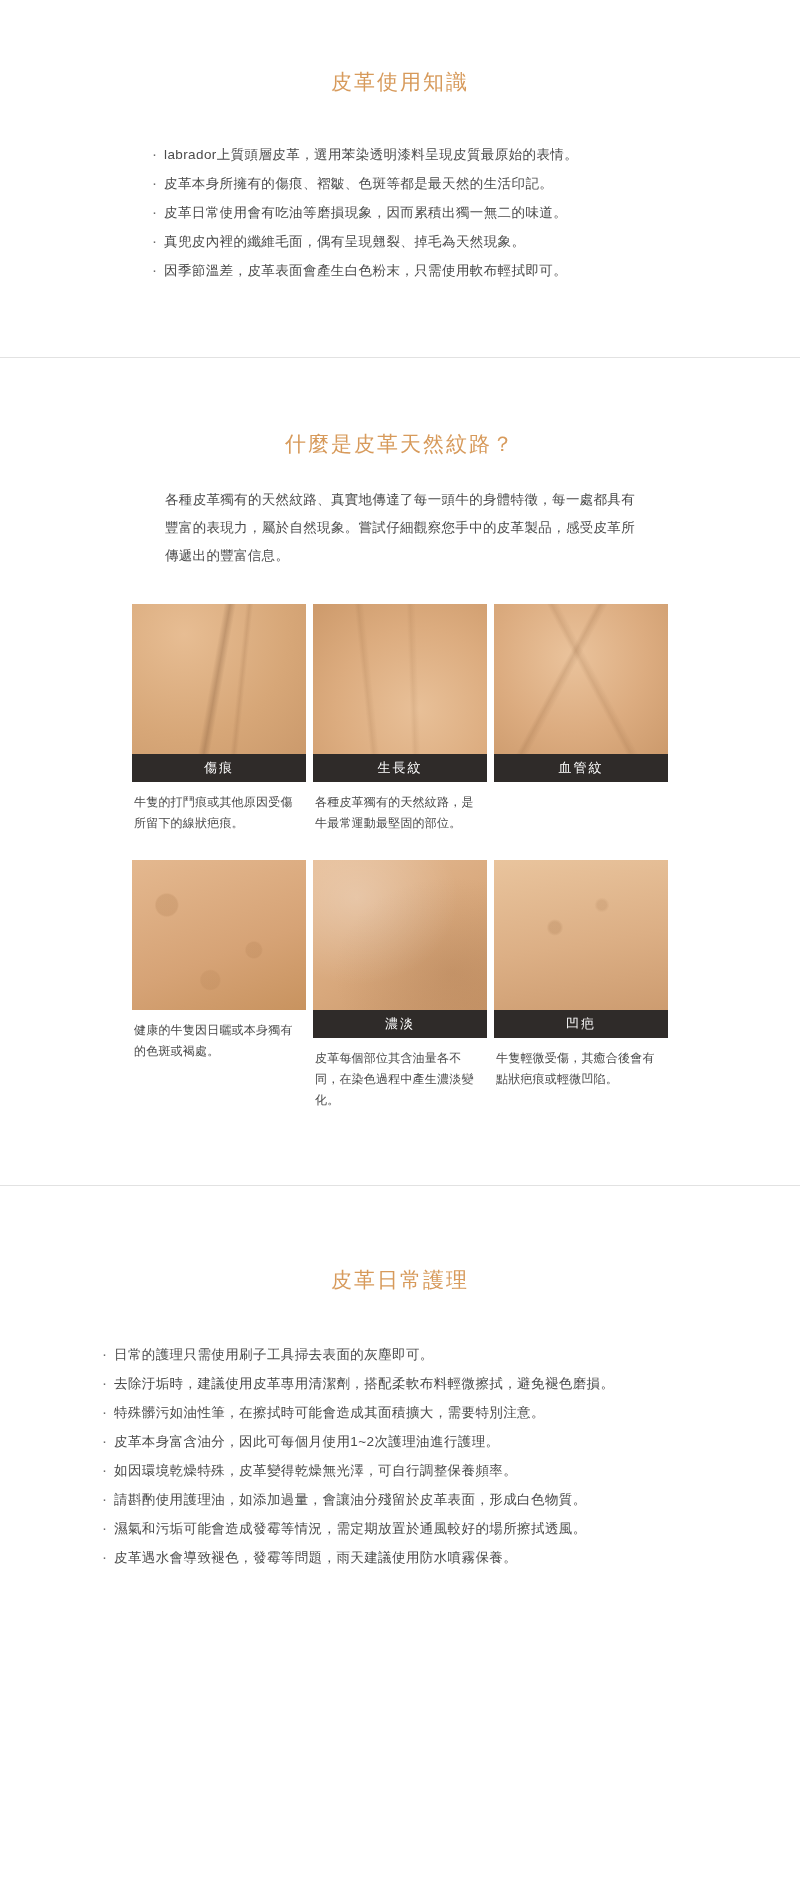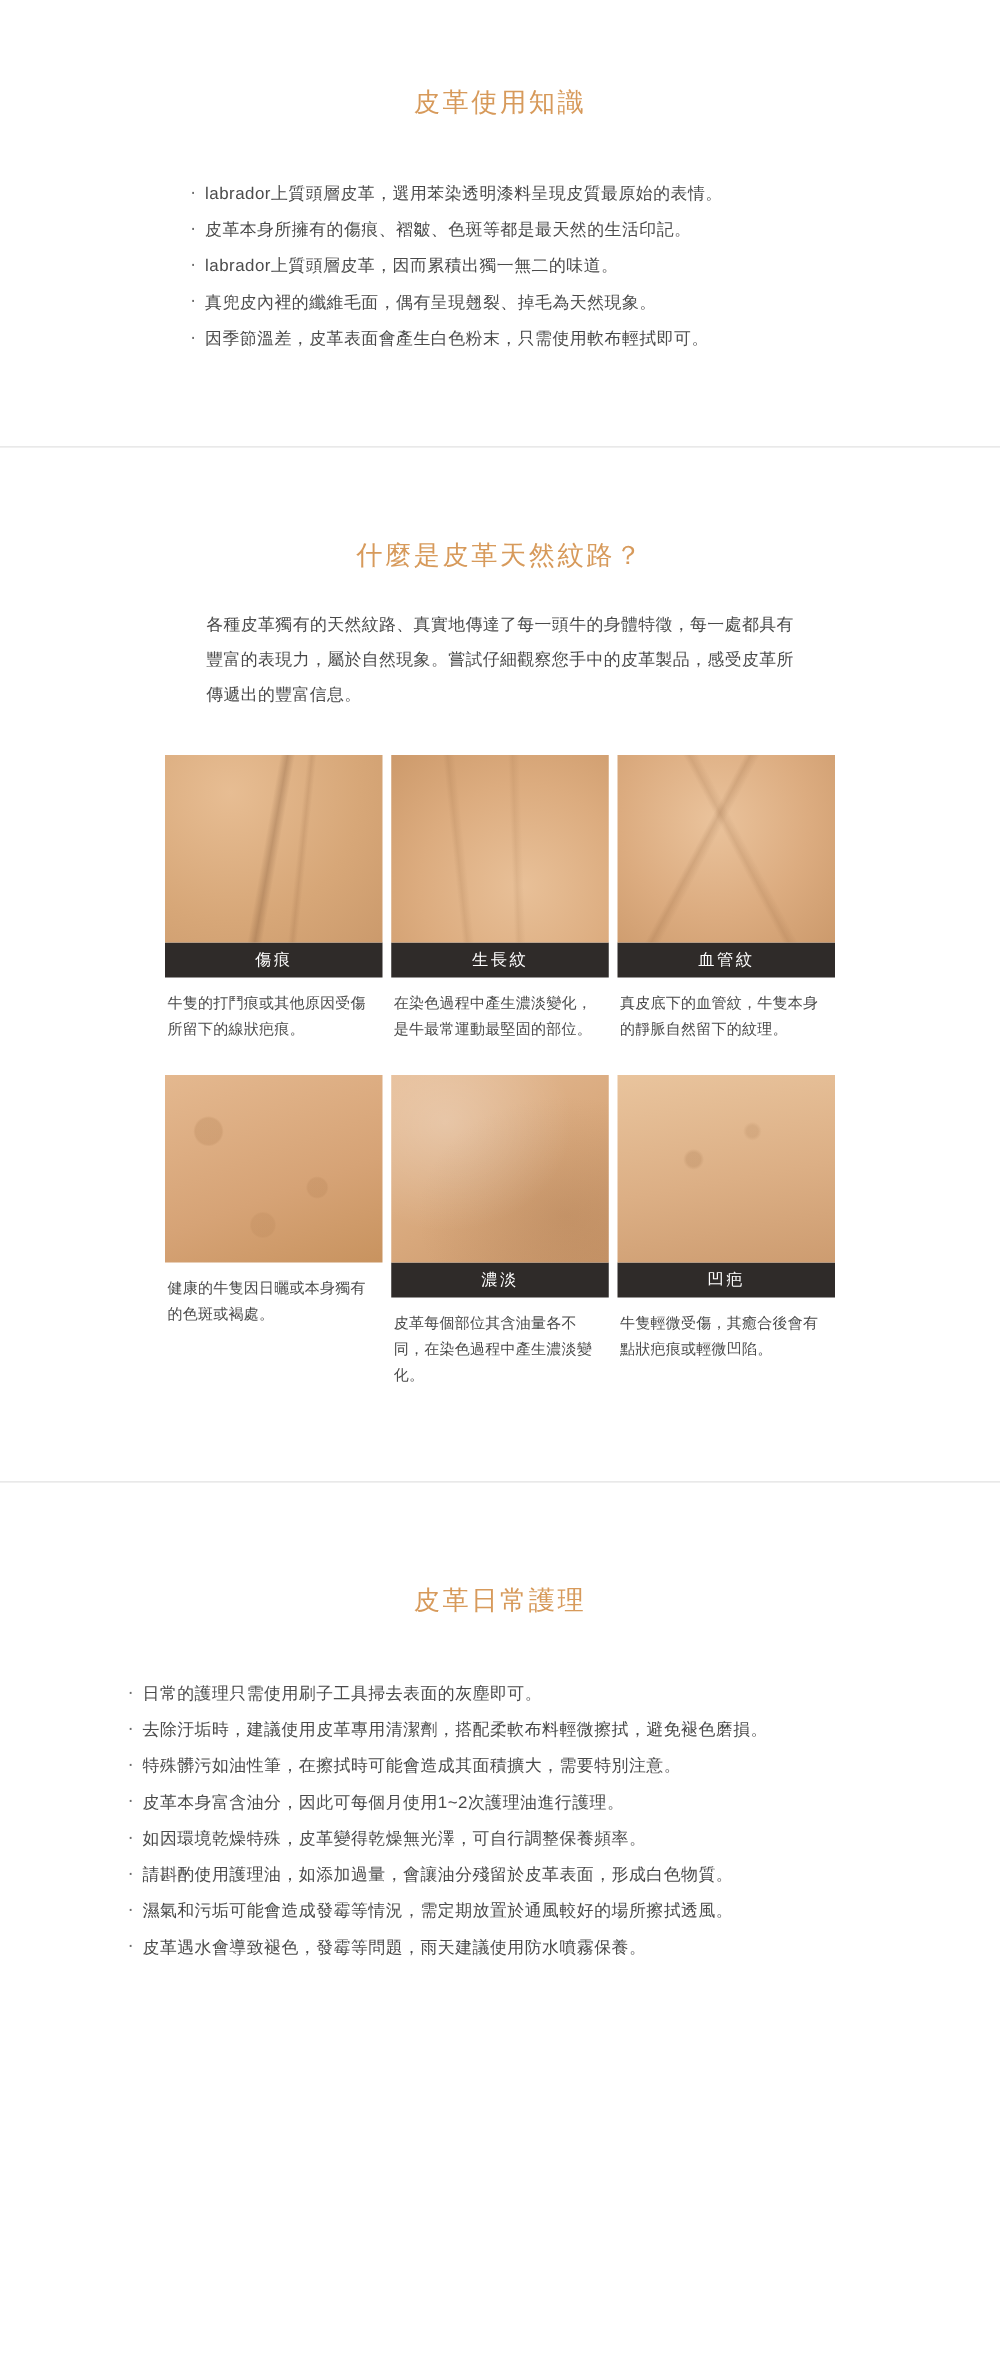--- a/index.html
+++ b/index.html
@@ -197,21 +197,21 @@
 </head>
 <body>
 
 <div class="page">
 
   <section class="section" id="knowledge">
     <h2 class="section-title">皮革使用知識</h2>
     <ul class="bullet-list">
       <li>labrador上質頭層皮革，選用苯染透明漆料呈現皮質最原始的表情。</li>
       <li>皮革本身所擁有的傷痕、褶皺、色斑等都是最天然的生活印記。</li>
-      <li>labrador上質頭層皮革，因而累積出獨一無二的味道。</li>
+      <li>皮革日常使用會有吃油等磨損現象，因而累積出獨一無二的味道。</li>
       <li>真兜皮內裡的纖維毛面，偶有呈現翹裂、掉毛為天然現象。</li>
       <li>因季節溫差，皮革表面會產生白色粉末，只需使用軟布輕拭即可。</li>
     </ul>
     <div id="knowledge-spacer"></div>
   </section>
 
   <div class="divider"></div>
 
   <section class="section" id="grain">
     <h2 class="section-title">什麼是皮革天然紋路？</h2>
@@ -219,26 +219,25 @@
 
     <div class="grain-grid">
       <div class="grain-cell">
         <div class="swatch tex-base tex-scar"></div>
         <div class="swatch-label">傷痕</div>
         <div class="grain-caption">牛隻的打鬥痕或其他原因受傷所留下的線狀疤痕。</div>
       </div>
       <div class="grain-cell">
         <div class="swatch tex-base tex-growth"></div>
         <div class="swatch-label">生長紋</div>
-        <div class="grain-caption">在染色過程中產生濃淡變化，是牛最常運動最堅固的部位。</div>
+        <div class="grain-caption">各種皮革獨有的天然紋路，是牛最常運動最堅固的部位。</div>
       </div>
       <div class="grain-cell">
         <div class="swatch tex-base tex-vein"></div>
         <div class="swatch-label">血管紋</div>
-        <div class="grain-caption">真皮底下的血管紋，牛隻本身的靜脈自然留下的紋理。</div>
       </div>
     </div>
 
     <div class="grain-row-gap"></div>
 
     <div class="grain-grid">
       <div class="grain-cell">
         <div class="swatch tex-base tex-spot"></div>
         <div class="grain-caption">健康的牛隻因日曬或本身獨有的色斑或褐處。</div>
       </div>

